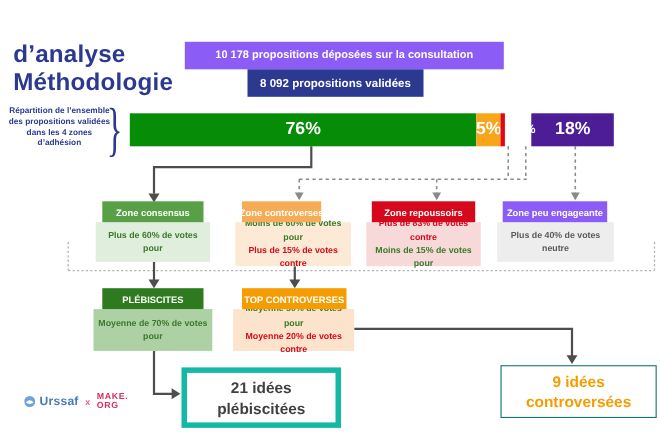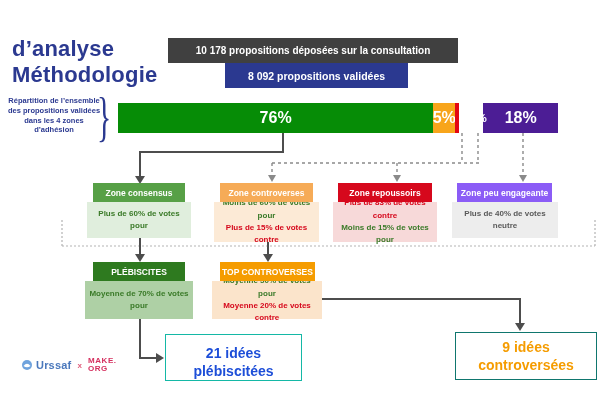--- a/index.html
+++ b/index.html
@@ -12,22 +12,22 @@
   .title{left:12px;top:36px;width:160px;font-size:22px;font-weight:bold;color:#2b3990;
          line-height:1.18;letter-spacing:.2px;z-index:2;}
   .subtitle{left:4px;top:96px;width:100px;font-size:7.5px;font-weight:bold;color:#2b3990;
             text-align:center;line-height:1.3;z-index:2;}
   .brace{left:97px;top:90px;font-size:54px;font-weight:400;color:#2b3990;
          font-family:"Liberation Serif",serif;transform:scaleX(.55);transform-origin:left top;
          z-index:2;line-height:1;}
 
   
   .banner{display:flex;align-items:center;justify-content:center;color:#fff;font-weight:bold;z-index:2;}
-  .banner1{left:168px;top:38px;width:290px;height:25px;background:#404040;font-size:10px;text-align:right;}
-  .banner2{left:225px;top:63px;width:183px;height:25px;background:#2b3990;font-size:10.5px;}
+  .banner1{left:168px;top:38px;width:290px;height:25px;background:#8b5cf6;font-size:10px;text-align:right;}
+  .banner2{left:225px;top:63px;width:160px;height:25px;background:#2b3990;font-size:10.5px;}
 
   
   .bar{left:118px;top:103px;width:440px;height:30px;display:flex;z-index:2;}
   .seg{display:flex;align-items:center;justify-content:center;color:#fff;
        font-weight:bold;font-size:16px;}
   .seg-green{width:76%;background:#068c06;}
   .seg-orange{width:5%;background:#f8a51b;}
   .seg-red{width:1%;background:#e30613;}
   .seg-gray{width:18%;background:#4c1d95;margin-left:24px;}
   .seg-label-1pc{position:absolute;left:353px;top:0;height:30px;display:flex;align-items:center;
@@ -37,36 +37,36 @@
   .hdr{display:flex;align-items:center;justify-content:center;height:19px;color:#fff;
        font-weight:bold;font-size:8.5px;z-index:3;white-space:nowrap;}
   .bdy{display:flex;flex-direction:column;align-items:center;justify-content:center;
        font-weight:bold;font-size:8px;text-align:center;line-height:1.55;z-index:2;padding:0 3px;box-sizing:border-box;}
   .txt-green{color:#3a7a28;}
   .txt-red{color:#d6081c;}
   .txt-gray{color:#5a5a5a;}
 
   .z1h{left:93px;top:183px;width:92px;background:#57a046;}
   .z1b{left:87px;top:202px;width:104px;height:36px;background:#e0eedd;}
-  .z2h{left:220px;top:183px;width:93px;background:#f6ab57;}
+  .z2h{left:220px;top:183px;width:72px;background:#f6ab57;}
   .z2b{left:214px;top:202px;width:105px;height:40px;background:#fcead6;}
   .z3h{left:338px;top:183px;width:94px;background:#d6081c;}
   .z3b{left:333px;top:202px;width:104px;height:40px;background:#f7d9d9;}
   .z4h{left:457px;top:183px;width:95px;background:#8b5cf6;}
   .z4b{left:452px;top:202px;width:106px;height:36px;background:#ededed;}
 
   .f1h{left:93px;top:262px;width:92px;background:#2e7a1f;}
   .f1b{left:85px;top:281px;width:108px;height:38px;background:#aed0a5;}
   .f2h{left:220px;top:262px;width:95px;background:#f59c00;}
   .f2b{left:212px;top:281px;width:110px;height:38px;background:#fbe4cb;}
 
   
   .result{display:flex;flex-direction:column;align-items:center;justify-content:center;
           background:#fff;font-weight:bold;font-size:14px;line-height:1.3;text-align:center;z-index:2;}
-  .r1{left:165px;top:334px;width:135px;height:45px;border:1px solid #14b8a6;color:#1d4ed8;justify-content:flex-end;}
+  .r1{left:165px;top:334px;width:135px;height:45px;border:5px solid #14b8a6;color:#404040;}
   .r2{left:455px;top:332px;width:140px;height:46px;border:1px solid #0f766e;color:#f59c00;}
 
   
   .logo{left:22px;top:357px;display:flex;align-items:center;gap:4px;z-index:2;}
   .logo-urssaf{font-size:11px;font-weight:bold;color:#4a78bc;letter-spacing:.2px;}
   .logo-x{font-size:8px;color:#e0607e;font-weight:bold;margin:0 2px;}
   .logo-make{font-size:8px;font-weight:bold;color:#d5305f;line-height:1.0;letter-spacing:.6px;}
 </style>
 </head>
 <body>

